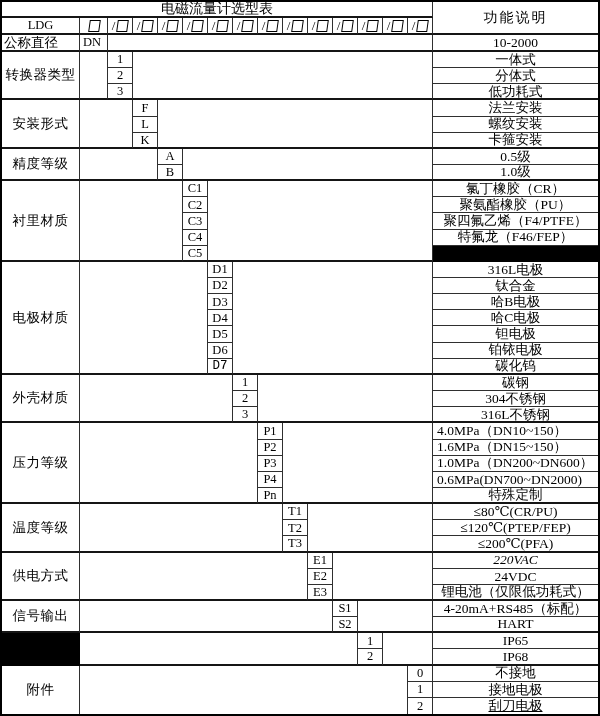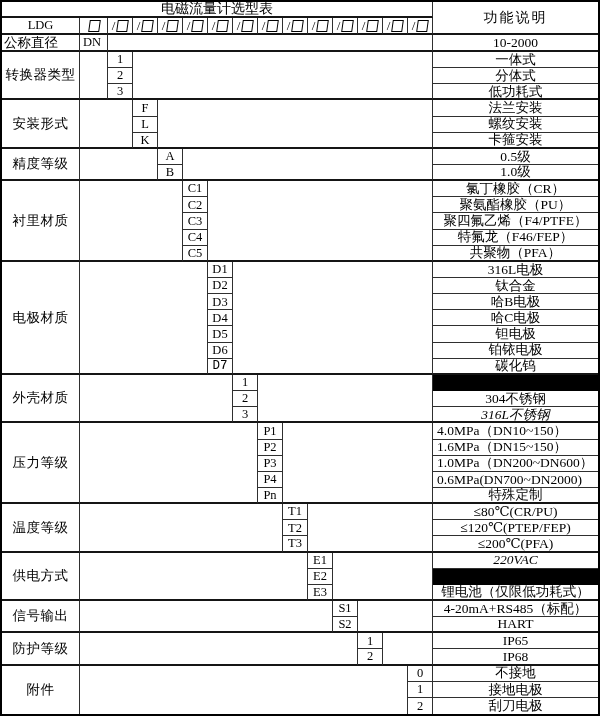--- a/index.html
+++ b/index.html
@@ -136,21 +136,20 @@
       <div class="c gb" style="grid-area: 12 / 2 / span 5 / span 4;"></div>
       <div class="c code" style="grid-area: 12 / 6 / span 1 / span 1;">C1</div>
       <div class="c desc nbr" style="grid-area: 12 / 16 / span 1 / span 1;">氯丁橡胶（CR）</div>
       <div class="c code" style="grid-area: 13 / 6 / span 1 / span 1;">C2</div>
       <div class="c desc nbr" style="grid-area: 13 / 16 / span 1 / span 1;">聚氨酯橡胶（PU）</div>
       <div class="c code" style="grid-area: 14 / 6 / span 1 / span 1;">C3</div>
       <div class="c desc nbr" style="grid-area: 14 / 16 / span 1 / span 1;">聚四氟乙烯（F4/PTFE）</div>
       <div class="c code" style="grid-area: 15 / 6 / span 1 / span 1;">C4</div>
       <div class="c desc nbr" style="grid-area: 15 / 16 / span 1 / span 1;">特氟龙（F46/FEP）</div>
       <div class="c code gb" style="grid-area: 16 / 6 / span 1 / span 1;">C5</div>
-      <div class="c desc gb nbr" style="grid-area: 16 / 16 / span 1 / span 1;">共聚物（PFA）</div>
       <div class="c gb" style="grid-area: 12 / 7 / span 5 / span 9;"></div>
       <div class="c lab gb" style="grid-area: 17 / 1 / span 7 / span 1;">电极材质</div>
       <div class="c gb" style="grid-area: 17 / 2 / span 7 / span 5;"></div>
       <div class="c code" style="grid-area: 17 / 7 / span 1 / span 1;">D1</div>
       <div class="c desc nbr" style="grid-area: 17 / 16 / span 1 / span 1;">316L电极</div>
       <div class="c code" style="grid-area: 18 / 7 / span 1 / span 1;">D2</div>
       <div class="c desc nbr" style="grid-area: 18 / 16 / span 1 / span 1;">钛合金</div>
       <div class="c code" style="grid-area: 19 / 7 / span 1 / span 1;">D3</div>
       <div class="c desc nbr" style="grid-area: 19 / 16 / span 1 / span 1;">哈B电极</div>
       <div class="c code" style="grid-area: 20 / 7 / span 1 / span 1;">D4</div>
@@ -158,24 +157,25 @@
       <div class="c code" style="grid-area: 21 / 7 / span 1 / span 1;">D5</div>
       <div class="c desc nbr" style="grid-area: 21 / 16 / span 1 / span 1;">钽电极</div>
       <div class="c code" style="grid-area: 22 / 7 / span 1 / span 1;">D6</div>
       <div class="c desc nbr" style="grid-area: 22 / 16 / span 1 / span 1;">铂铱电极</div>
       <div class="c code gb" style="grid-area: 23 / 7 / span 1 / span 1; font-family: Liberation Mono, monospace;">D7</div>
       <div class="c desc gb nbr" style="grid-area: 23 / 16 / span 1 / span 1;">碳化钨</div>
       <div class="c gb" style="grid-area: 17 / 8 / span 7 / span 8;"></div>
       <div class="c lab gb" style="grid-area: 24 / 1 / span 3 / span 1;">外壳材质</div>
       <div class="c gb" style="grid-area: 24 / 2 / span 3 / span 6;"></div>
       <div class="c code" style="grid-area: 24 / 8 / span 1 / span 1;">1</div>
+      <div class="c desc nbr" style="grid-area: 24 / 16 / span 1 / span 1;">碳钢</div>
       <div class="c code" style="grid-area: 25 / 8 / span 1 / span 1;">2</div>
       <div class="c desc nbr" style="grid-area: 25 / 16 / span 1 / span 1;">304不锈钢</div>
       <div class="c code gb" style="grid-area: 26 / 8 / span 1 / span 1;">3</div>
-      <div class="c desc gb nbr" style="grid-area: 26 / 16 / span 1 / span 1; font-style: italic;">316L不锈钢</div>
+      <div class="c desc gb nbr" style="grid-area: 26 / 16 / span 1 / span 1;">316L不锈钢</div>
       <div class="c gb" style="grid-area: 24 / 9 / span 3 / span 7;"></div>
       <div class="c lab gb" style="grid-area: 27 / 1 / span 5 / span 1;">压力等级</div>
       <div class="c gb" style="grid-area: 27 / 2 / span 5 / span 7;"></div>
       <div class="c code" style="grid-area: 27 / 9 / span 1 / span 1;">P1</div>
       <div class="c desc al nbr" style="grid-area: 27 / 16 / span 1 / span 1;">4.0MPa（DN10~150）</div>
       <div class="c code" style="grid-area: 28 / 9 / span 1 / span 1;">P2</div>
       <div class="c desc al nbr" style="grid-area: 28 / 16 / span 1 / span 1;">1.6MPa（DN15~150）</div>
       <div class="c code" style="grid-area: 29 / 9 / span 1 / span 1;">P3</div>
       <div class="c desc al nbr" style="grid-area: 29 / 16 / span 1 / span 1;">1.0MPa（DN200~DN600）</div>
       <div class="c code" style="grid-area: 30 / 9 / span 1 / span 1;">P4</div>
@@ -190,39 +190,39 @@
       <div class="c code" style="grid-area: 33 / 10 / span 1 / span 1;">T2</div>
       <div class="c desc nbr" style="grid-area: 33 / 16 / span 1 / span 1;">≤120℃(PTEP/FEP)</div>
       <div class="c code gb" style="grid-area: 34 / 10 / span 1 / span 1;">T3</div>
       <div class="c desc gb nbr" style="grid-area: 34 / 16 / span 1 / span 1;">≤200℃(PFA)</div>
       <div class="c gb" style="grid-area: 32 / 11 / span 3 / span 5;"></div>
       <div class="c lab gb" style="grid-area: 35 / 1 / span 3 / span 1;">供电方式</div>
       <div class="c gb" style="grid-area: 35 / 2 / span 3 / span 9;"></div>
       <div class="c code" style="grid-area: 35 / 11 / span 1 / span 1;">E1</div>
       <div class="c desc nbr" style="grid-area: 35 / 16 / span 1 / span 1; font-style: italic;">220VAC</div>
       <div class="c code" style="grid-area: 36 / 11 / span 1 / span 1;">E2</div>
+      <div class="c desc nbr" style="grid-area: 36 / 16 / span 1 / span 1;">24VDC</div>
       <div class="c code gb" style="grid-area: 37 / 11 / span 1 / span 1;">E3</div>
       <div class="c desc gb nbr" style="grid-area: 37 / 16 / span 1 / span 1;">锂电池（仅限低功耗式）</div>
       <div class="c gb" style="grid-area: 35 / 12 / span 3 / span 4;"></div>
       <div class="c lab gb" style="grid-area: 38 / 1 / span 2 / span 1;">信号输出</div>
       <div class="c gb" style="grid-area: 38 / 2 / span 2 / span 10;"></div>
       <div class="c code" style="grid-area: 38 / 12 / span 1 / span 1;">S1</div>
       <div class="c desc nbr" style="grid-area: 38 / 16 / span 1 / span 1;">4-20mA+RS485（标配）</div>
       <div class="c code gb" style="grid-area: 39 / 12 / span 1 / span 1;">S2</div>
       <div class="c desc gb nbr" style="grid-area: 39 / 16 / span 1 / span 1;">HART</div>
       <div class="c gb" style="grid-area: 38 / 13 / span 2 / span 3;"></div>
-      <div class="c lab gb" style="grid-area: 40 / 1 / span 2 / span 1;">防护等级</div>
       <div class="c gb" style="grid-area: 40 / 2 / span 2 / span 11;"></div>
       <div class="c code" style="grid-area: 40 / 13 / span 1 / span 1;">1</div>
       <div class="c desc nbr" style="grid-area: 40 / 16 / span 1 / span 1;">IP65</div>
       <div class="c code gb" style="grid-area: 41 / 13 / span 1 / span 1;">2</div>
       <div class="c desc gb nbr" style="grid-area: 41 / 16 / span 1 / span 1;">IP68</div>
       <div class="c gb" style="grid-area: 40 / 14 / span 2 / span 2;"></div>
       <div class="c lab gb nbb" style="grid-area: 42 / 1 / span 3 / span 1;">附件</div>
       <div class="c gb nbb" style="grid-area: 42 / 2 / span 3 / span 13;"></div>
       <div class="c code" style="grid-area: 42 / 15 / span 1 / span 1;">0</div>
       <div class="c desc nbr" style="grid-area: 42 / 16 / span 1 / span 1;">不接地</div>
       <div class="c code" style="grid-area: 43 / 15 / span 1 / span 1;">1</div>
       <div class="c desc nbr" style="grid-area: 43 / 16 / span 1 / span 1;">接地电极</div>
       <div class="c code gb nbb" style="grid-area: 44 / 15 / span 1 / span 1;">2</div>
-      <div class="c desc gb nbr nbb" style="grid-area: 44 / 16 / span 1 / span 1;">刮刀电极</div>
+      <div class="c desc gb nbr nbb" style="grid-area: 44 / 16 / span 1 / span 1; text-decoration: underline;">刮刀电极</div>
     </div>
 </div>
 
 </body></html>

